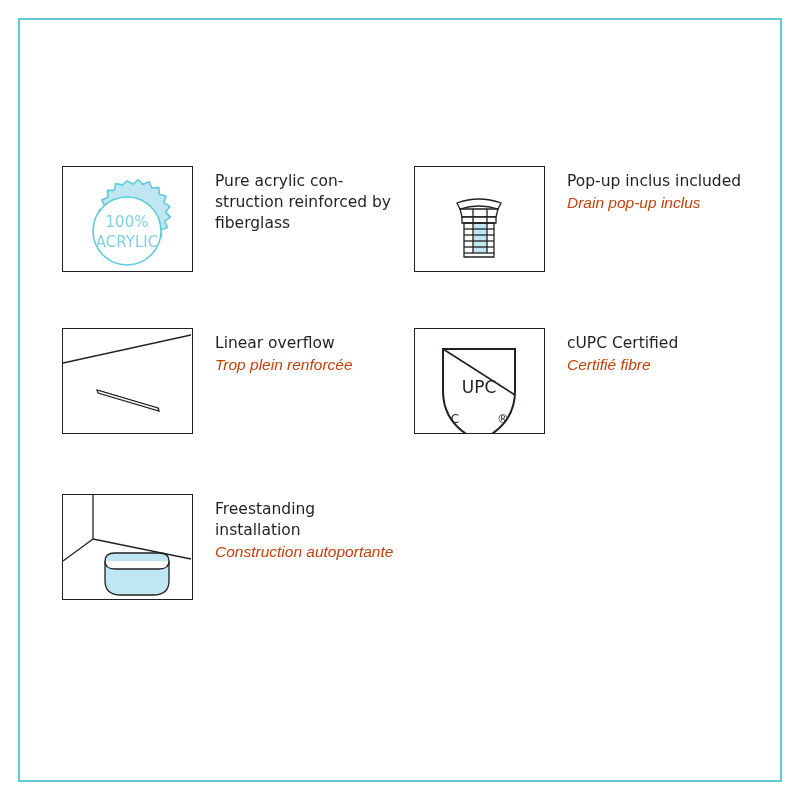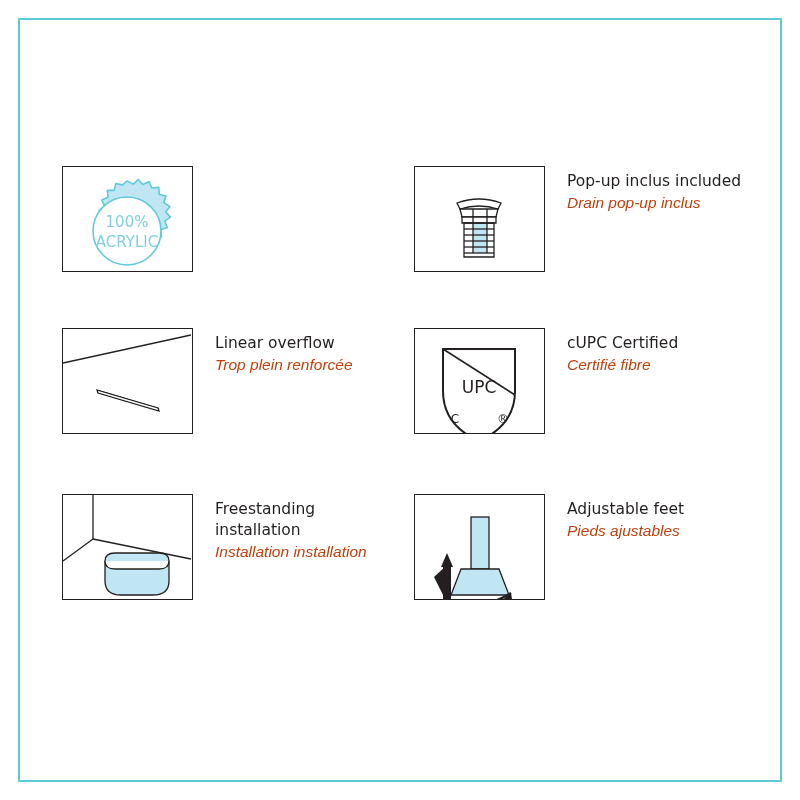--- a/index.html
+++ b/index.html
@@ -93,20 +93,21 @@
           <g>
             <path d="M64 14
                      l6.2 3.1 5.0 -4.6 4.6 5.0 6.3 -2.8 2.8 6.3 6.9 -0.6 0.4 6.9 6.7 1.7 -2.0 6.6 5.9 3.8 -4.1 5.5 4.6 5.2 -5.6 4.1 2.7 6.3 -6.5 2.3 0.5 6.9 -6.9 0.3 -1.8 6.7 -6.7 -1.6 -3.9 5.7 -5.8 -3.8 -5.5 4.2 -4.3 -5.4 -6.5 2.4 -2.3 -6.5 -6.9 0.5 -0.1 -6.9 -6.8 -1.4 2.1 -6.6 -6.0 -3.4 4.0 -5.6 -4.8 -5.0 5.5 -4.2 -3.0 -6.2 6.4 -2.6 -0.8 -6.9 6.9 -0.0 1.5 -6.8 6.8 1.3 z" fill="#bfe6f2" stroke="#5ecbd8" stroke-width="1.6" stroke-linejoin="round"></path>
             <circle cx="64" cy="64" r="34" fill="#ffffff" stroke="#5ecbd8" stroke-width="1.6"></circle>
             <text x="64" y="60" text-anchor="middle" font-family="DejaVu Sans, sans-serif" font-size="15" fill="#7fd0e0">100%</text>
             <text x="64" y="80" text-anchor="middle" font-family="DejaVu Sans, sans-serif" font-size="15" fill="#7fd0e0">ACRYLIC</text>
           </g>
         </svg>
       </div>
       <div class="txt">
+        <div class="en">Pure acrylic con-struction reinforced by fiberglass</div>
       </div>
     </div>
 
     <div class="feature col2">
       <div class="icon-box">
         <svg width="128" height="128" viewBox="0 0 128 128">
           <g stroke="#231f20" stroke-width="1.3" fill="none">
             <path d="M42 36 q22 -8 44 0 l-3 6 q-19 -6 -38 0 z" fill="#ffffff"></path>
             <rect x="58" y="42" width="14" height="44" fill="#bfe6f2" stroke="none"></rect>
             <path d="M45 42 h38 l-2 8 h-34 z" fill="#ffffff"></path>
@@ -170,38 +171,19 @@
             <line x1="30" y1="0" x2="30" y2="44"></line>
             <path d="M30 44 L0 66"></path>
             <path d="M30 44 L128 64"></path>
             <path d="M42 66 q0 -8 10 -8 h44 q10 0 10 8 v20 q0 14 -16 14 h-32 q-16 0 -16 -14 z" fill="#bfe6f2" stroke="#231f20"></path>
             <path d="M42 66 q0 8 10 8 h44 q10 0 10 -8" fill="#ffffff" stroke="#231f20"></path>
           </g>
         </svg>
       </div>
       <div class="txt">
         <div class="en">Freestanding installation</div>
-        <div class="fr">Installation installation</div>
+        <div class="fr">Construction autoportante</div>
       </div>
     </div>
 
-    <div class="feature col2">
-      <div class="icon-box">
-        <svg width="128" height="128" viewBox="0 0 128 128">
-          <g stroke="#231f20" stroke-width="1.3" fill="none">
-            <rect x="56" y="22" width="18" height="52" fill="#bfe6f2" stroke="#231f20"></rect>
-            <path d="M46 74 h38 l10 26 h-58 z" fill="#bfe6f2" stroke="#231f20"></path>
-            <path d="M32 104 q32 14 64 -6" stroke-width="2.4" fill="none"></path>
-            <path d="M96 98 l2 12 -12 -4 z" fill="#231f20" stroke="none"></path>
-            <path d="M30 104 l2 -34 -13 12 z" fill="#231f20" stroke="none"></path>
-            <path d="M26 72 l6 -14 6 14 z" fill="#231f20" stroke="none"></path>
-            <rect x="28" y="70" width="8" height="34" fill="#231f20" stroke="none"></rect>
-          </g>
-        </svg>
-      </div>
-      <div class="txt">
-        <div class="en">Adjustable feet</div>
-        <div class="fr">Pieds ajustables</div>
-      </div>
-    </div>
 
   </div>
 </div>
 
 </body></html>

